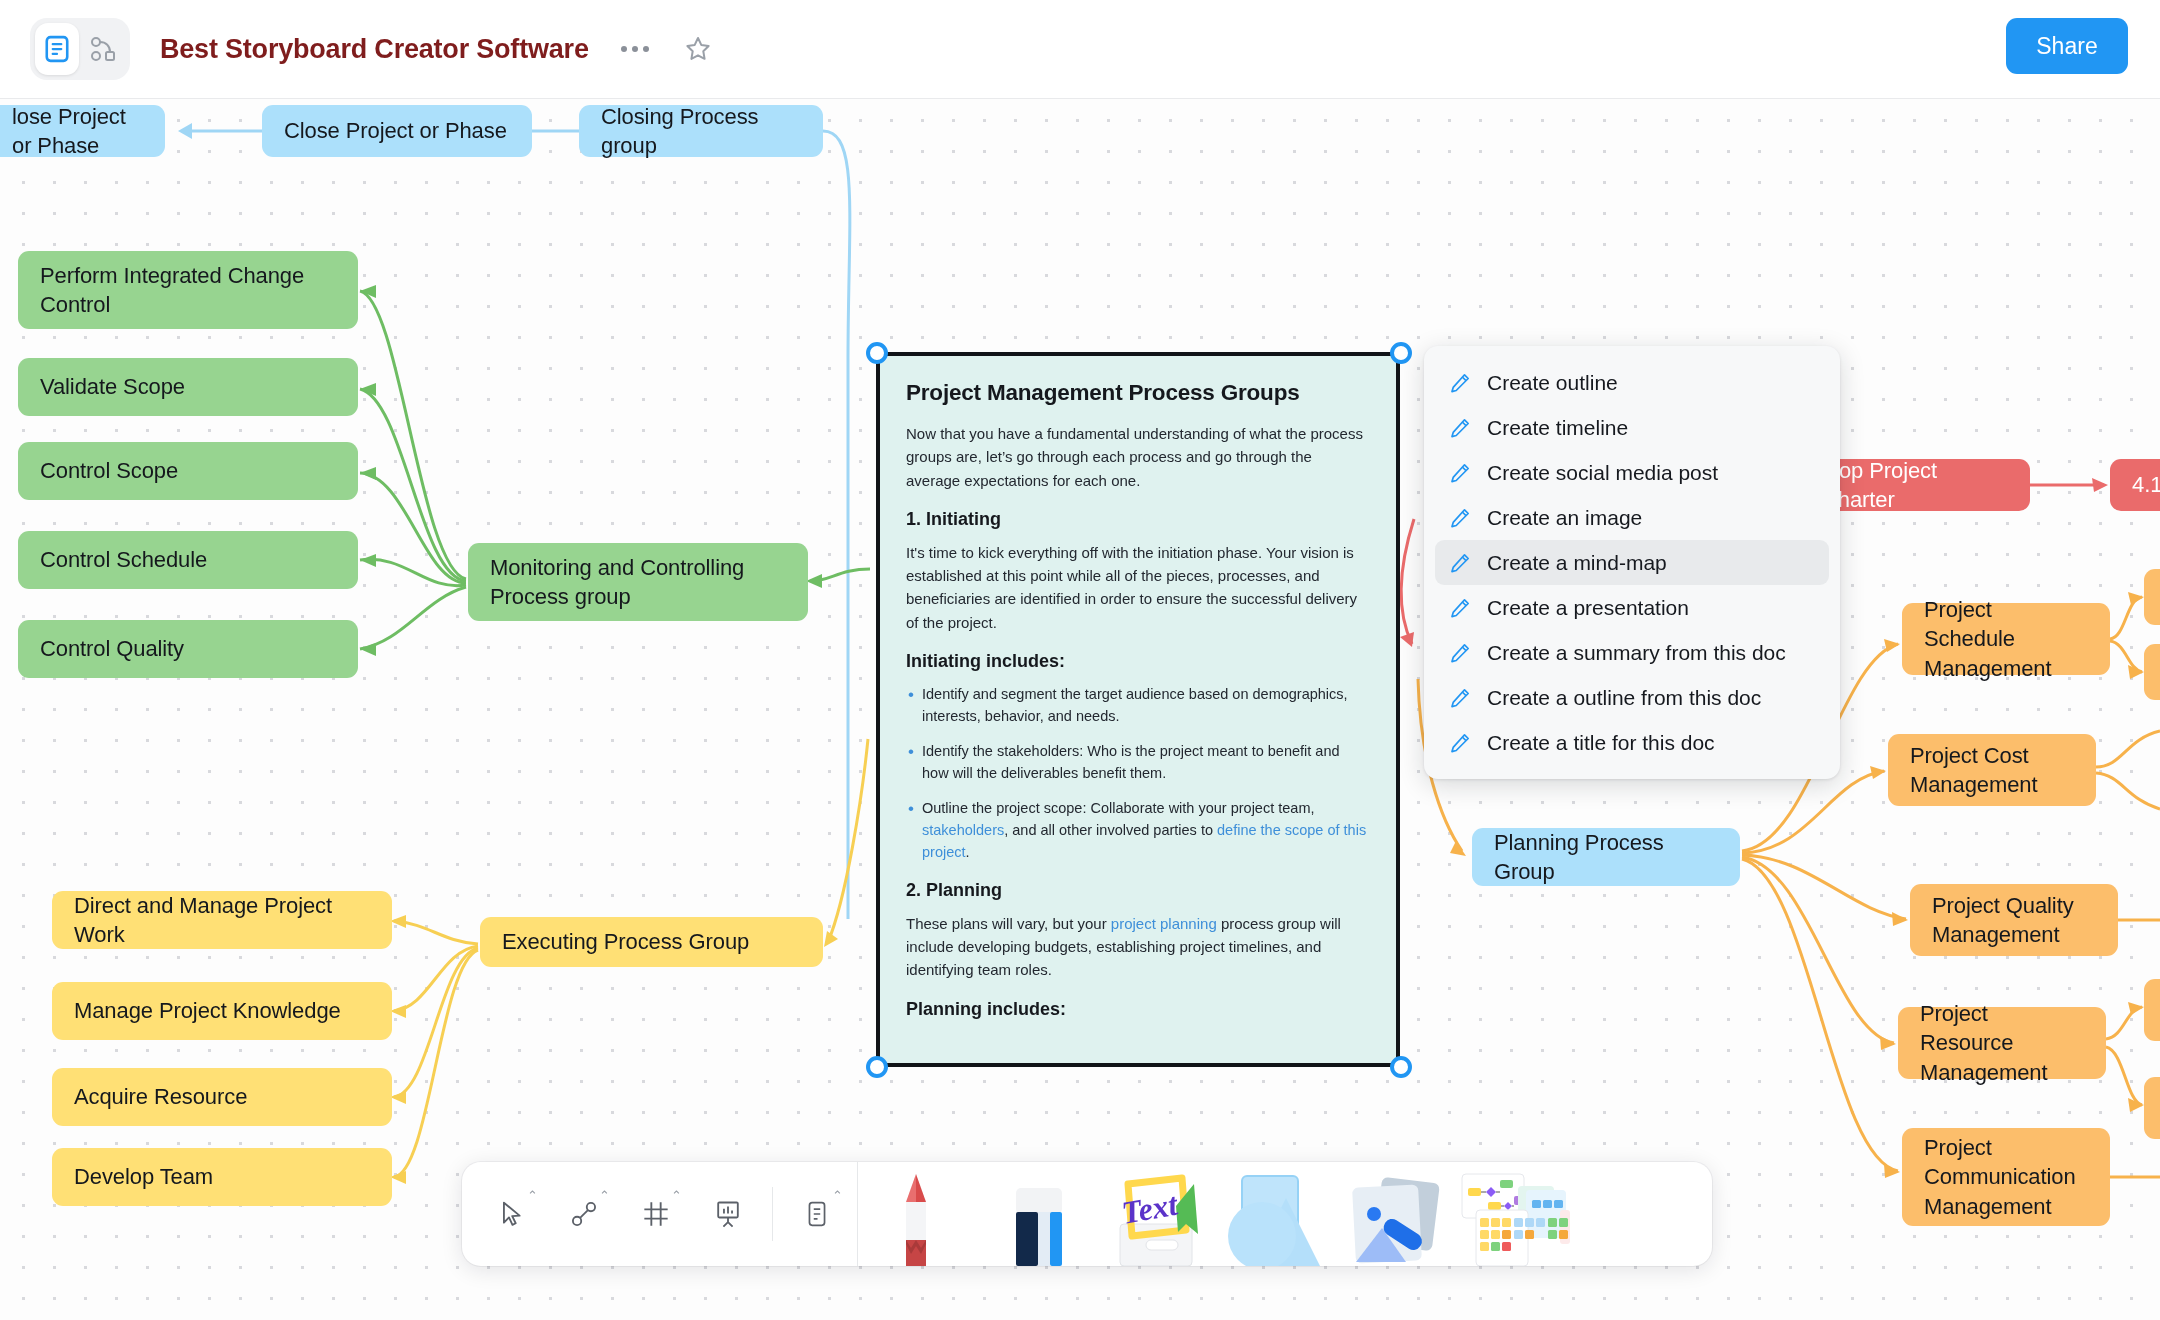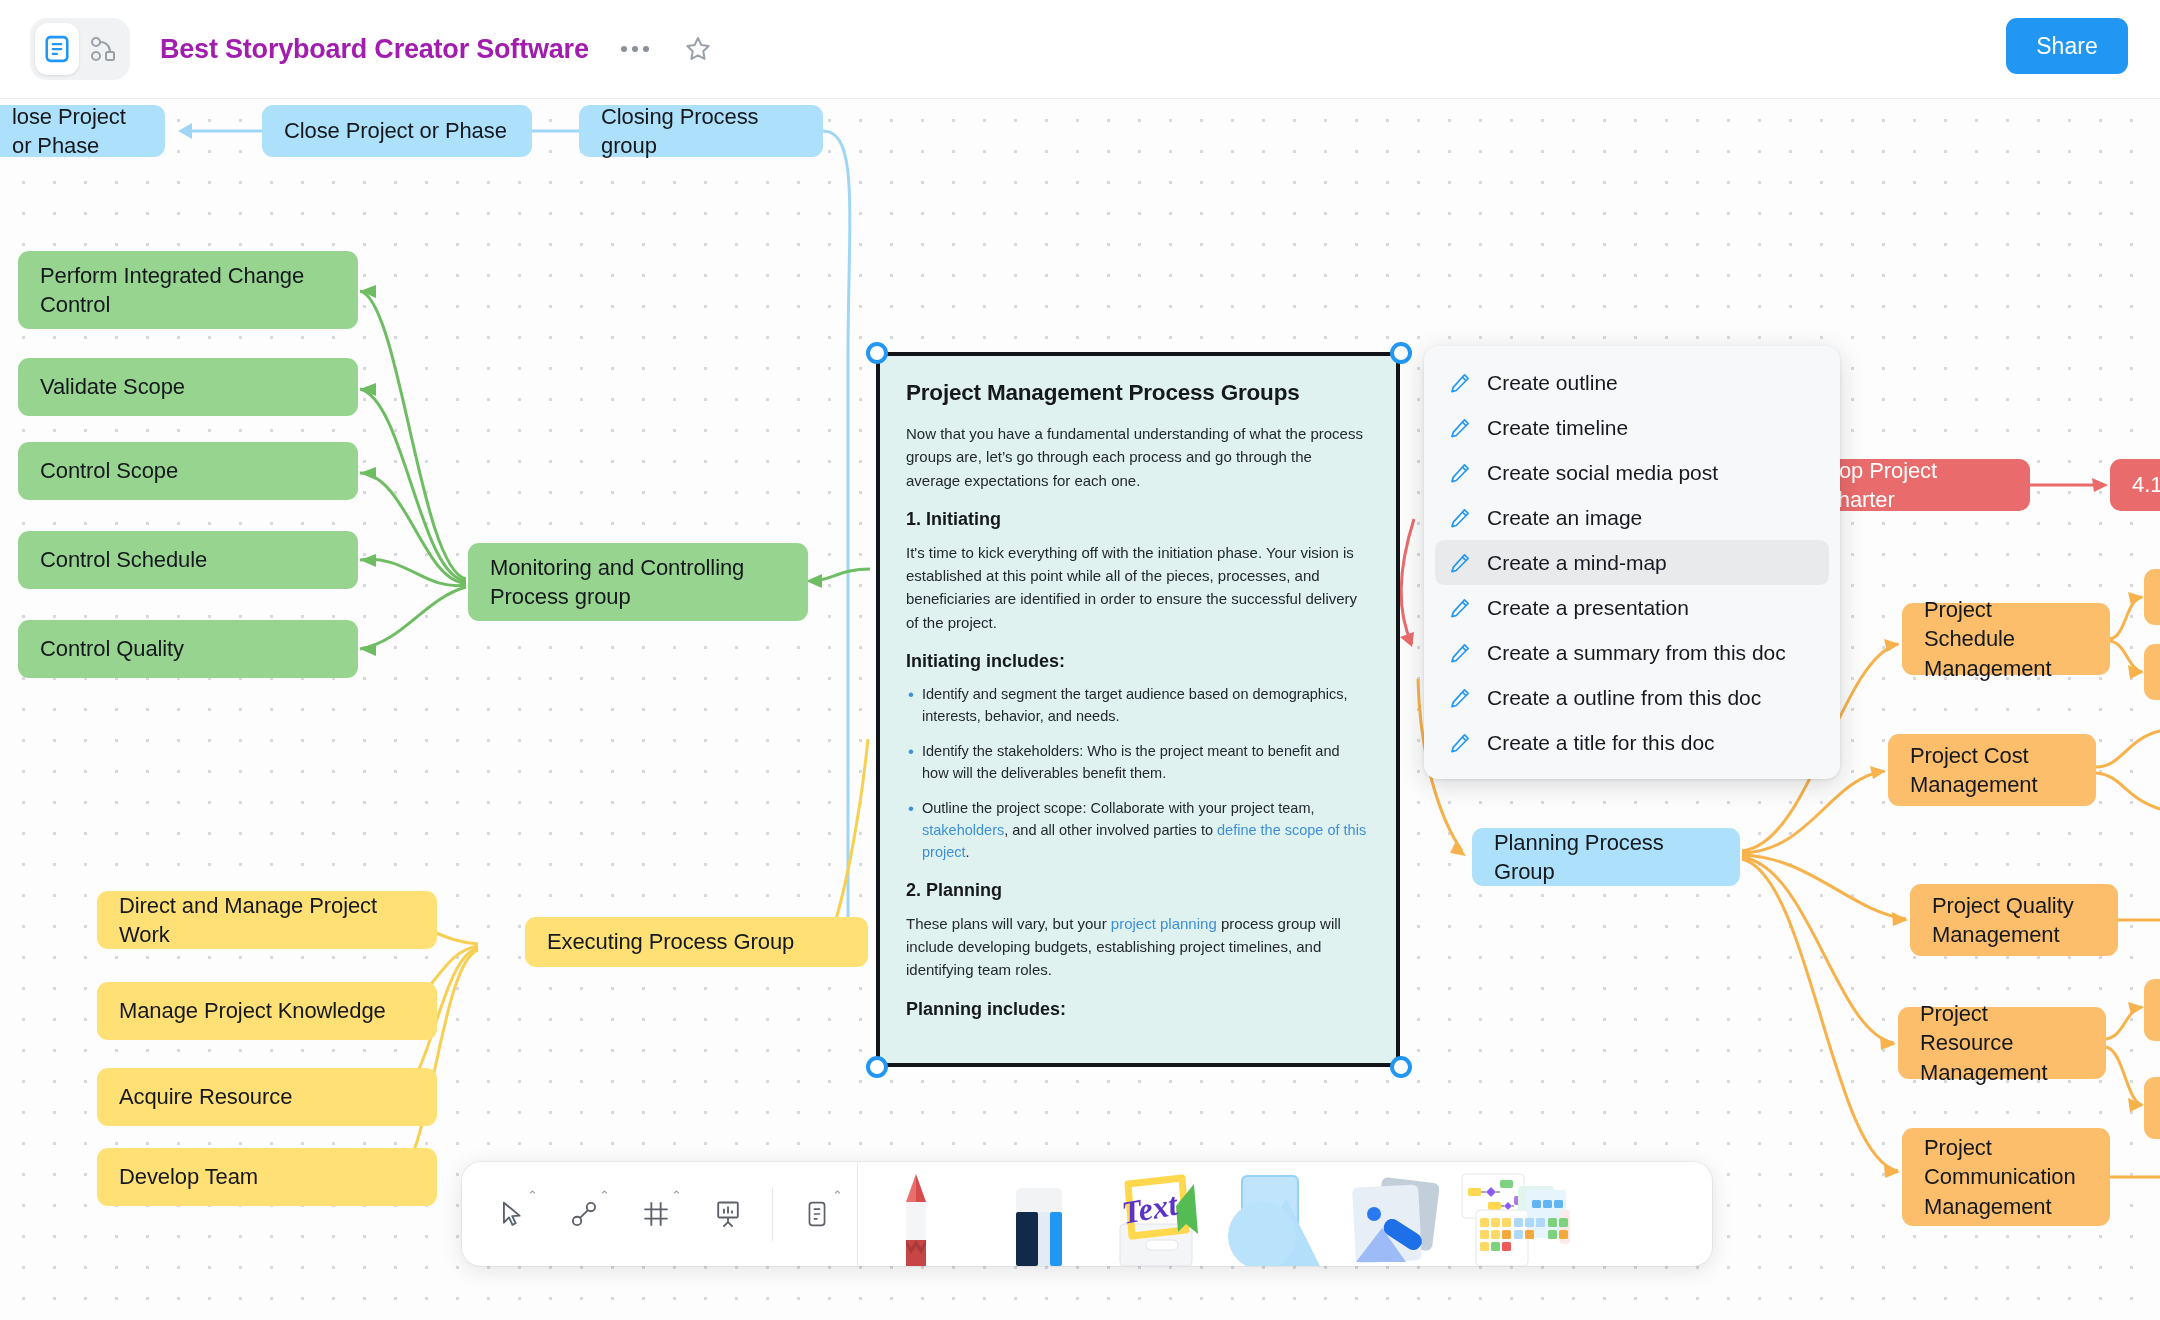--- a/index.html
+++ b/index.html
@@ -19,21 +19,21 @@
   .mode-switch {
     margin-left: 30px; height: 62px; width: 100px; border-radius: 17px;
     background: #f1f2f4; display: flex; align-items: center; padding: 0 5px; gap: 2px;
   }
   .mode-btn {
     width: 46px; height: 52px; border-radius: 13px;
     display: flex; align-items: center; justify-content: center;
   }
   .mode-btn.active { background: #fff; box-shadow: 0 1px 3px rgba(0,0,0,.10); }
   .doc-title {
-    margin-left: 30px; font-size: 27px; font-weight: 700; color: #a21caf;
+    margin-left: 30px; font-size: 27px; font-weight: 700; color: #7f1d1d;
     letter-spacing: -.2px; white-space: nowrap;
   }
   .dots-btn { margin-left: 24px; display:flex; gap:5px; align-items:center; padding: 8px; cursor:pointer; }
   .dots-btn i { width:6px; height:6px; border-radius:50%; background:#8b9099; display:block; }
   .star-btn { margin-left: 20px; padding: 6px; cursor: pointer; line-height: 0; }
   .share-btn {
     position: absolute; right: 32px; top: 18px;
     background: #2196f3; color: #fff; border: none; border-radius: 11px;
     height: 56px; padding: 0 30px; font-size: 23px; font-family: inherit;
     cursor: pointer; letter-spacing: .1px;
@@ -50,21 +50,21 @@
   .edges { position: absolute; left: 0; top: 0; width: 2160px; height: 1221px; pointer-events: none; }
 
   
   .node {
     position: absolute; border-radius: 11px; display: flex; align-items: center;
     padding: 0 22px; font-size: 22px; font-weight: 500; color: #15181d;
     line-height: 1.33; letter-spacing: -.1px; cursor: pointer;
   }
   .node.blue   { background: #ace0fb; }
   .node.green  { background: #97d490; }
-  .node.yellow { background: #ffe075; margin-left: 45px; }
+  .node.yellow { background: #ffe075; }
   .node.orange { background: #fcbe6b; }
   .node.red    { background: #ea6b6b; color: #fff; }
 
   
   .doc-card {
     position: absolute; left: 876px; top: 253px; width: 524px; height: 715px;
     background: #dff2ef; border: 4px solid #111418; border-radius: 3px;
     padding: 24px 26px 20px 26px; overflow: hidden; z-index: 20;
   }
   .doc-card h1 { font-size: 22.5px; font-weight: 700; color: #15181d; margin-bottom: 16px; letter-spacing: -.2px;}

